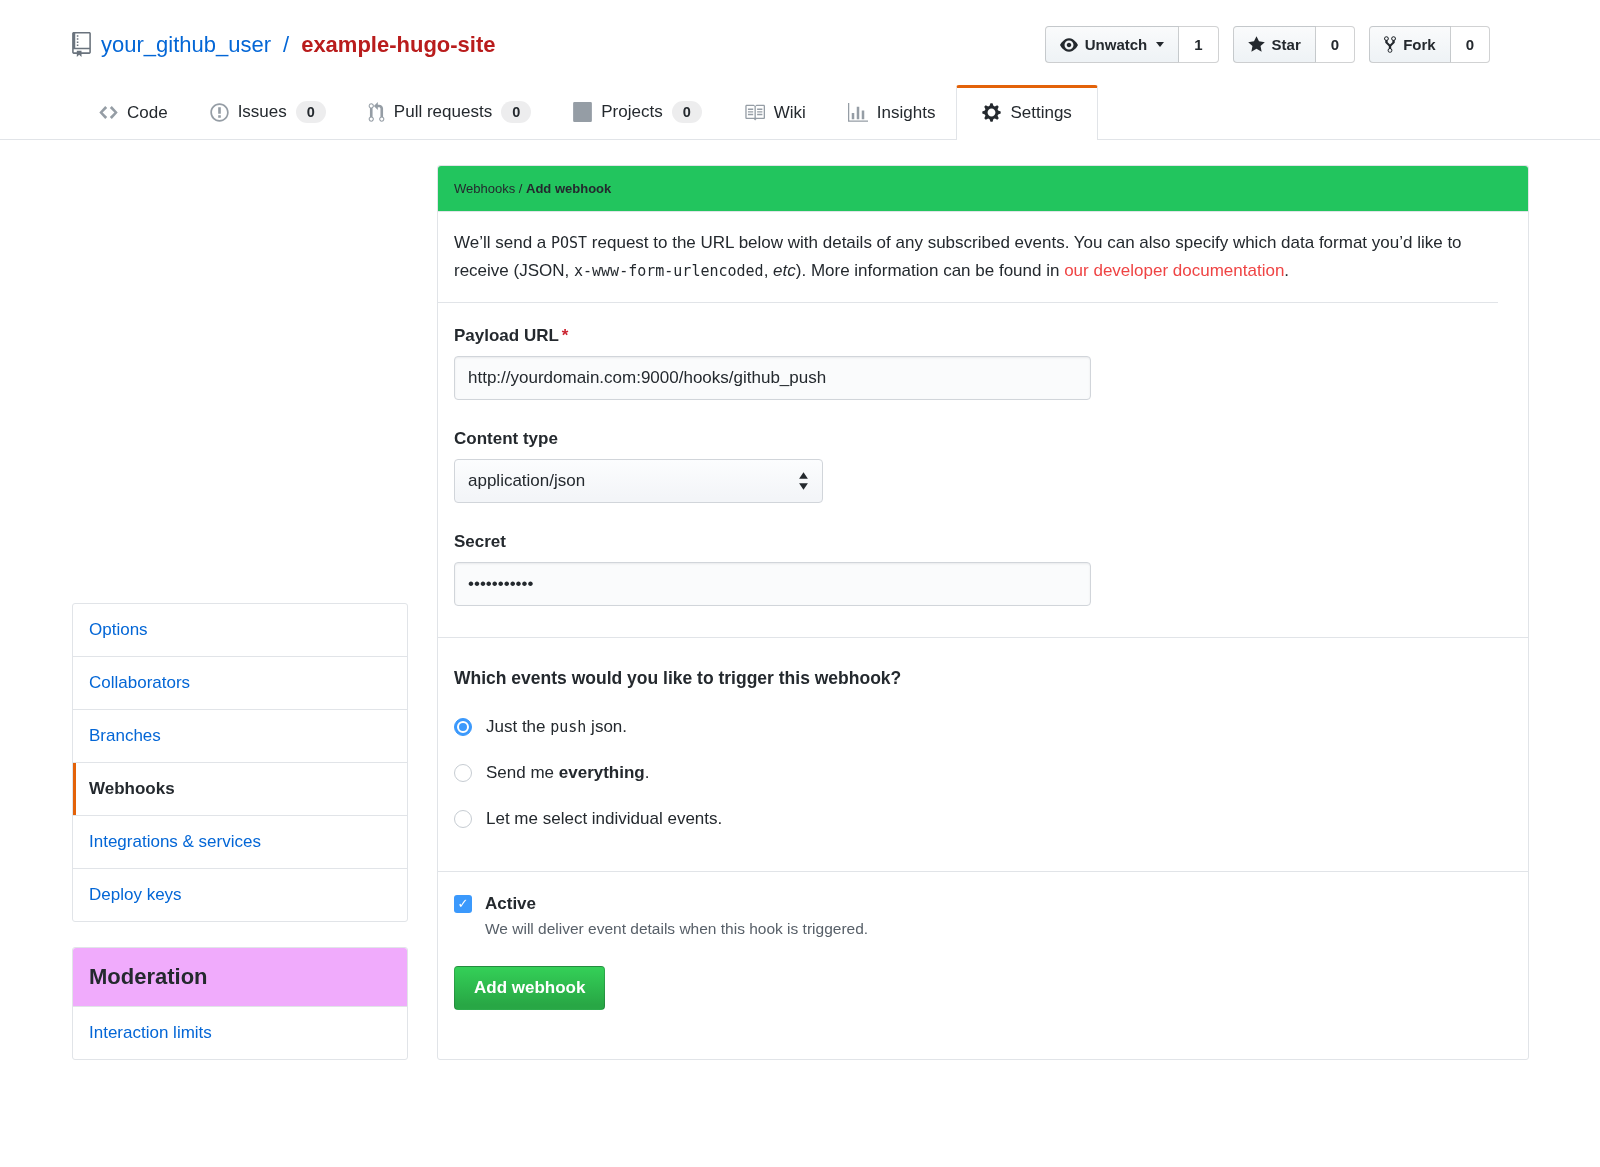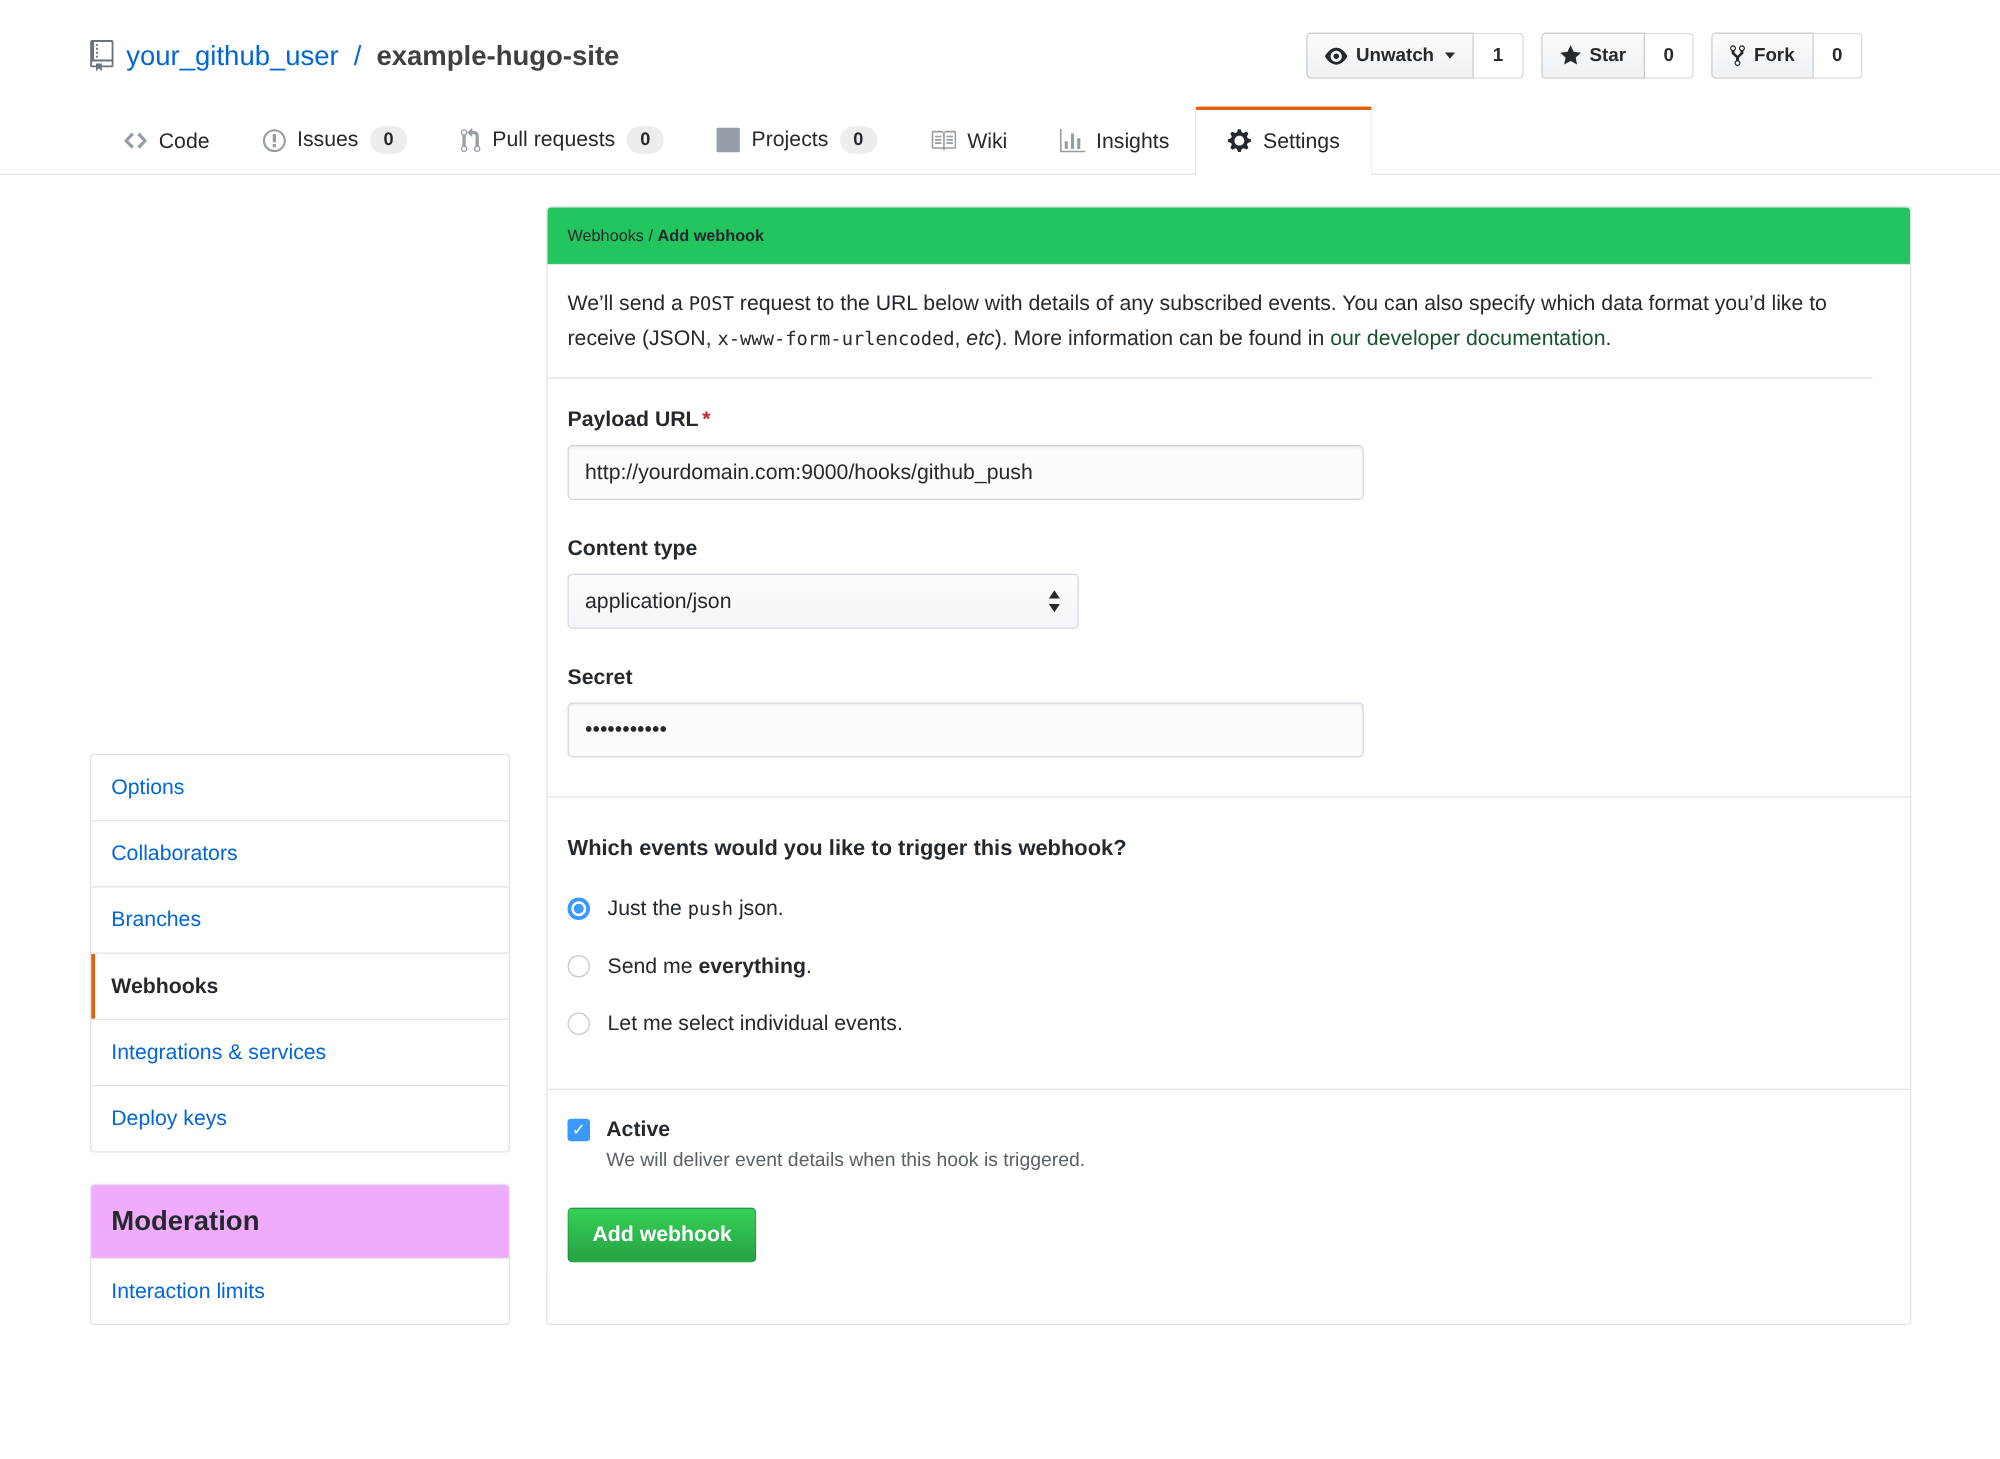--- a/index.html
+++ b/index.html
@@ -15,21 +15,21 @@
 
   
   .repo-header {
     display: flex; justify-content: space-between; align-items: center;
     padding: 26px 110px 0 72px;
   }
   .repo-title { display: flex; align-items: center; gap: 10px; font-size: 22px; color: #0366d6; }
   .repo-title .repo-icon-svg { color: #6a737d; }
   .repo-owner { color: #0366d6; font-weight: 400; }
   .repo-sep { color: #0366d6; padding: 0 2px; }
-  .repo-name { color: #404040; font-weight: 700; }
+  .repo-name { color: #b91c1c; font-weight: 700; }
 
   .repo-actions { display: flex; gap: 14px; justify-content: center; }
   .btn-group { display: flex; }
   .btn {
     display: inline-flex; align-items: center; gap: 7px;
     padding: 8px 14px; font-size: 15px; font-weight: 700; color: #24292e;
     background: linear-gradient(-180deg, #fafbfc 0%, #eff3f6 90%);
     border: 1px solid rgba(27,31,35,0.2); border-radius: 4px 0 0 4px;
     cursor: pointer; white-space: nowrap; font-family: inherit;
   }
@@ -94,36 +94,36 @@
   .box-header {
     background: #22c55e; padding: 15px 16px; border-bottom: 1px solid #e1e4e8;
     border-radius: 3px 3px 0 0; font-size: 13px;
   }
   .breadcrumb-current { font-weight: 700; }
 
   .box-desc {
     padding: 17px 16px; border-bottom: 1px solid #e1e4e8;
     font-size: 17px; line-height: 1.65; max-width: 1060px;
   }
-  .box-desc .link { color: #14532d; cursor: pointer; }
+  .box-desc .link { color: #ef4444; cursor: pointer; }
   .box-desc em { font-style: italic; }
 
   .box-form { padding: 23px 16px 31px; border-bottom: 1px solid #e1e4e8; }
   .form-group { margin-bottom: 29px; }
   .form-group:last-child { margin-bottom: 0; }
   .form-label { display: block; font-weight: 700; font-size: 17px; margin-bottom: 10px; }
   .required { color: #cb2431; margin-left: 3px; }
   .text-input {
     width: 637px; padding: 11px 13px; font-size: 17px; color: #24292e;
     font-family: inherit;
     background: #fafbfc; border: 1px solid #d1d5da; border-radius: 4px;
     box-shadow: inset 0 1px 2px rgba(27,31,35,0.075); outline: none;
   }
   .select {
-    width: 409px; display: flex; justify-content: space-between; align-items: center;
+    width: 369px; display: flex; justify-content: space-between; align-items: center;
     padding: 11px 13px; font-size: 17px; cursor: pointer;
     background: linear-gradient(-180deg, #fcfdfe 0%, #f3f5f8 90%);
     border: 1px solid #d1d5da; border-radius: 4px;
   }
 
   .box-events { padding: 25px 16px 16px; border-bottom: 1px solid #e1e4e8; }
   .events-heading { font-size: 17.5px; font-weight: 700; margin: 5px 0 28px; }
   .radio-row { display: flex; align-items: center; margin-bottom: 26px; cursor: pointer; }
   .radio {
     width: 18px; height: 18px; border-radius: 50%; margin-right: 14px; flex: none;

